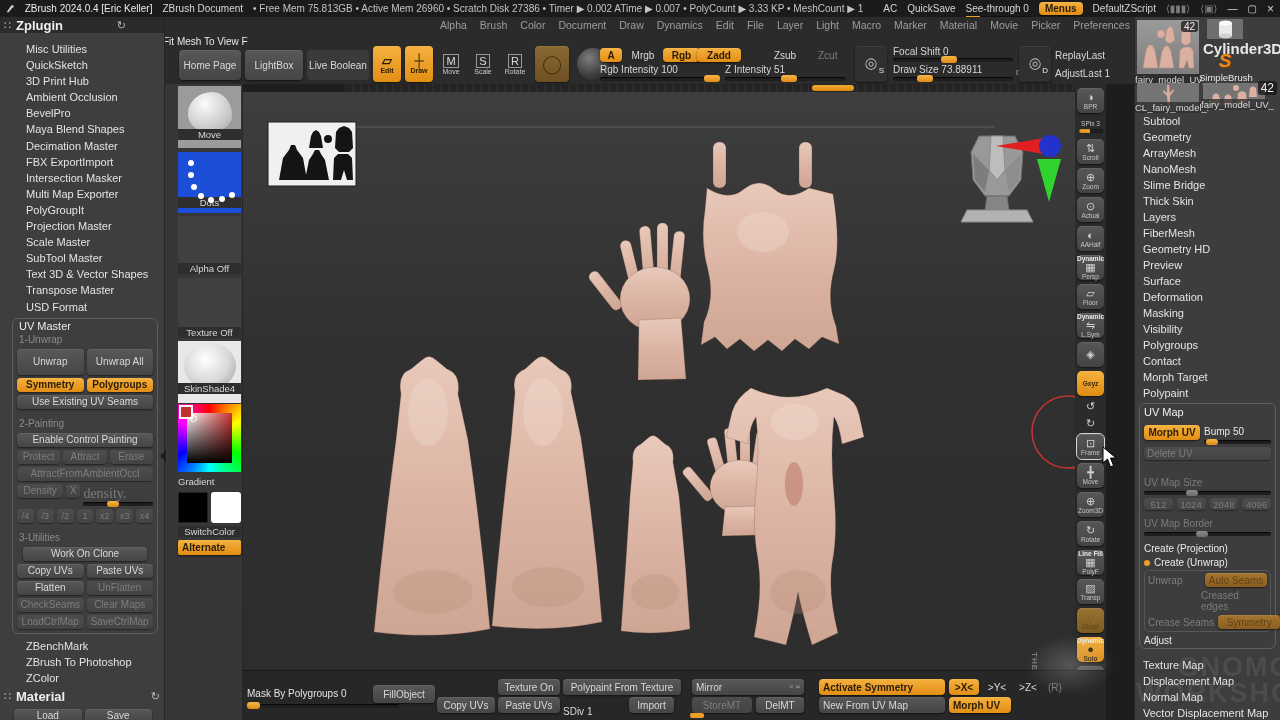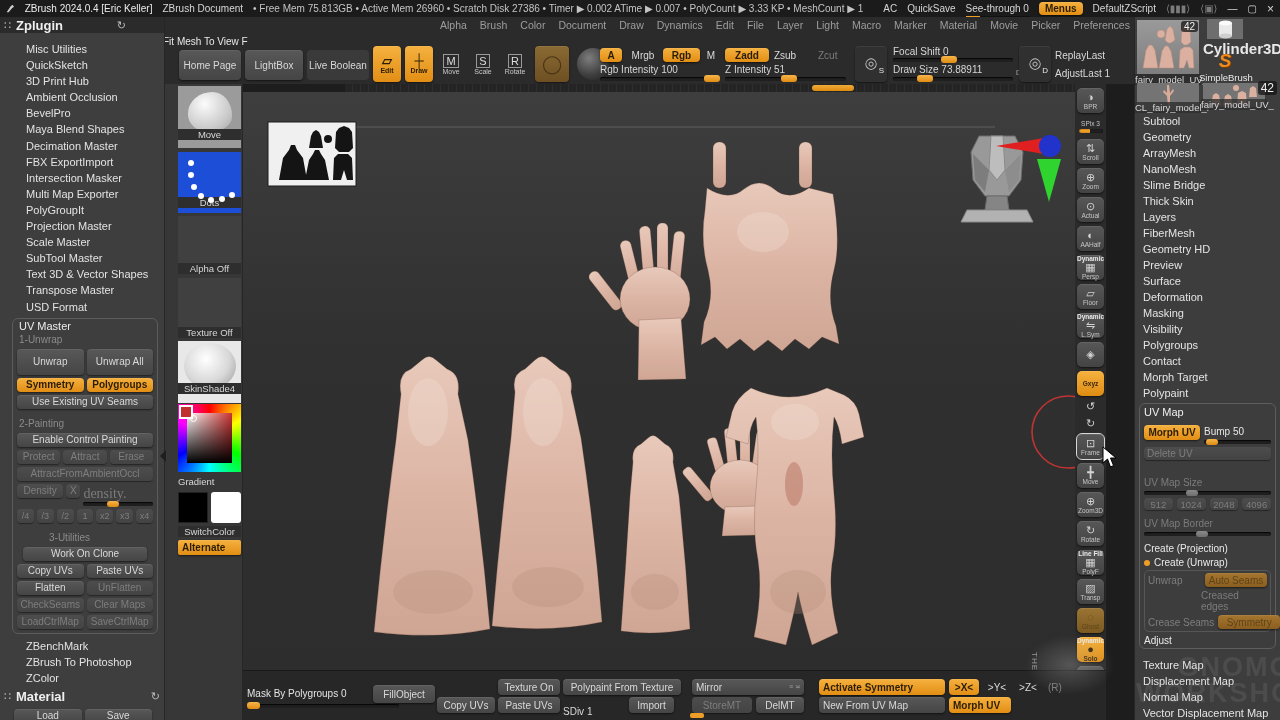--- a/index.html
+++ b/index.html
@@ -142,21 +142,21 @@
 <div class="a b" style="left:626px;top:48px;width:34px;height:14px;background:none;box-shadow:none;">Mrgb</div>
 <div class="a b or" style="left:663px;top:48px;width:37px;height:14px;">Rgb</div>
 <div class="a b" style="left:703px;top:48px;width:16px;height:14px;background:none;box-shadow:none;">M</div>
 <div class="a txt" style="left:600px;top:64px;width:119px;">
   <span>Rgb Intensity 100</span>
   <div class="track" style="position:relative;margin-top:2px;">
       <span class="knob" style="left:104px;"></span>
     </div>
 </div>
 
-<div class="a b or" style="left:725px;top:48px;width:44px;height:14px;">Zadd</div>
+<div class="a b or" style="left:697px;top:48px;width:44px;height:14px;">Zadd</div>
 <div class="a b" style="left:766px;top:48px;width:38px;height:14px;background:none;box-shadow:none;">Zsub</div>
 <div class="a txt dim" style="left:818px;top:50px;">Zcut</div>
 <div class="a txt" style="left:725px;top:64px;width:121px;">
   <span>Z Intensity 51</span>
   <div class="track" style="position:relative;margin-top:2px;">
       <span class="knob" style="left:56px;"></span>
     </div>
 </div>
 
 <div class="a b" style="left:855px;top:46px;width:32px;height:36px;background:#303030;flex-direction:column;">
@@ -272,21 +272,21 @@
           <span>x2</span>
         </div>
         <div class="b dm" style="font-size:9px;">
           <span>x3</span>
         </div>
         <div class="b dm" style="font-size:9px;">
           <span>x4</span>
         </div>
       </div>
 
-    <div class="grouplbl" style="margin-top:8px;margin-left:30px;">3-Utilities</div>
+    <div class="grouplbl" style="margin-top:8px;">3-Utilities</div>
     <div class="row">
         <div class="b" style="margin:0 6px;">Work On Clone</div>
       </div>
     <div class="row">
       <div class="b">Copy UVs</div>
       <div class="b">Paste UVs</div>
     </div>
     <div class="row">
       <div class="b">Flatten</div>
       <div class="b dm">UnFlatten</div>

